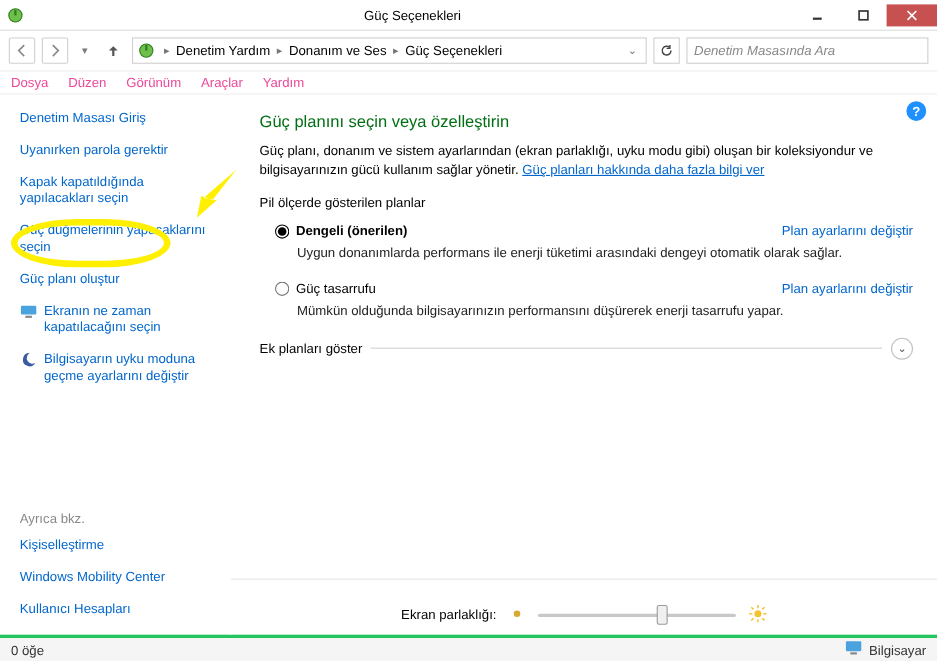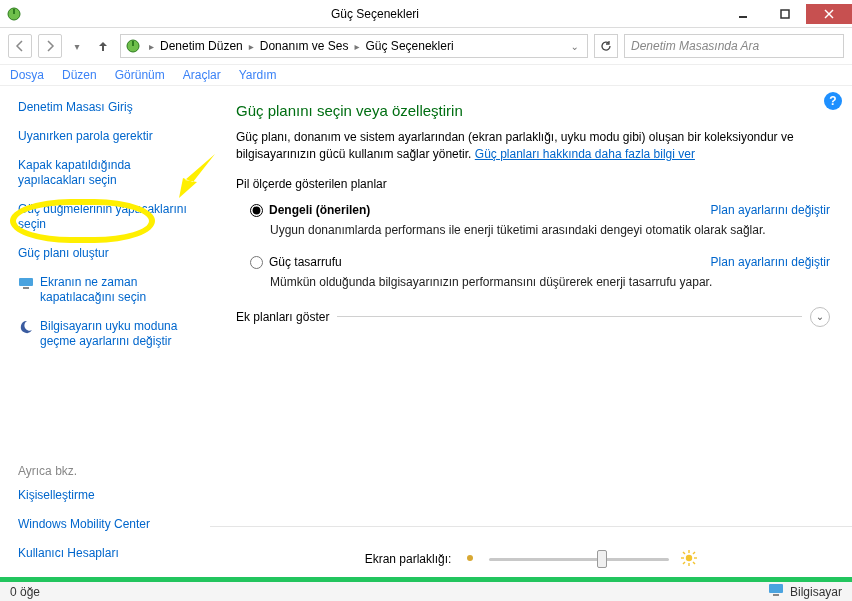--- a/index.html
+++ b/index.html
@@ -18,21 +18,21 @@
   .nav-small { width:18px; height:24px; display:flex; align-items:center; justify-content:center; color:#7a7a7a; font-size:10px; }
   .nav-up { width:22px; height:22px; display:flex; align-items:center; justify-content:center; color:#555; font-size:14px; }
   .breadcrumb { flex:1; height:24px; border:1px solid #d0d0d0; display:flex; align-items:center; padding:0 4px; gap:2px; font-size:12px; color:#000; background:#fff; }
   .breadcrumb .bc-icon { width:16px; height:16px; margin-right:2px; }
   .breadcrumb .sep { color:#777; padding:0 4px; font-size:10px; }
   .breadcrumb .bc-drop { margin-left:auto; color:#777; font-size:10px; padding:0 4px; }
   .refresh-btn { width:24px; height:24px; border:1px solid #d0d0d0; display:flex; align-items:center; justify-content:center; color:#555; font-size:12px; }
   .searchbox { width:220px; height:24px; border:1px solid #d0d0d0; display:flex; align-items:center; padding:0 6px; color:#888; font-style:italic; font-size:12px; background:#fff; }
 
   
-  .menubar { height:22px; border-top:1px solid #eee; border-bottom:1px solid #eee; display:flex; align-items:center; padding:0 10px; gap:18px; font-size:12px; color:#3b82f6; }
+  .menubar { height:22px; border-top:1px solid #eee; border-bottom:1px solid #eee; display:flex; align-items:center; padding:0 10px; gap:18px; font-size:12px; color:#ec4899; }
   .menubar span { cursor:default; }
 
   
   .body { display:flex; height: calc(601px - 28px - 36px - 22px - 24px); }
   .sidebar { width:210px; padding:14px 8px 10px 18px; border-right:1px solid #fff; display:flex; flex-direction:column; }
   .sidebar a, .sidebar .link { color:#0066cc; font-size:12px; display:block; margin-bottom:14px; cursor:pointer; line-height:1.25; }
   .sidebar .link.icon-row { display:flex; gap:6px; align-items:flex-start; }
   .sidebar .link.icon-row .sicon { width:16px; height:16px; flex-shrink:0; }
   .sidebar .spacer { flex:1; }
   .sidebar .seealso-hdr { color:#888; font-size:12px; margin-bottom:10px; }
@@ -54,21 +54,21 @@
   .expand-row .exp-label { font-size:12px; }
   .expand-row .exp-line { flex:1; border-top:1px solid #d0d0d0; margin:0 8px; }
   .expand-row .exp-btn { width:20px; height:20px; border:1px solid #c0c0c0; border-radius:50%; display:flex; align-items:center; justify-content:center; font-size:10px; color:#555; cursor:pointer; }
 
   .brightness { position:absolute; bottom:8px; left:0; right:0; border-top:1px solid #e5e5e5; padding:22px 0 0 0; display:flex; align-items:center; justify-content:center; gap:12px; font-size:12px; }
   .brightness .track { width:180px; height:20px; position:relative; display:flex; align-items:center; }
   .brightness .rail { height:3px; width:100%; background:#c8c8c8; border-radius:2px; }
   .brightness .thumb { position:absolute; left:60%; width:10px; height:18px; background:#f0f0f0; border:1px solid #9a9a9a; border-radius:2px; }
 
   
-  .statusbar { height:24px; border-top:5px solid #22c55e; background:#f5f5f5; display:flex; align-items:center; padding:0 10px; font-size:12px; color:#333; }
+  .statusbar { height:24px; border-top:3px solid #22c55e; background:#f5f5f5; display:flex; align-items:center; padding:0 10px; font-size:12px; color:#333; }
   .statusbar .stat-right { margin-left:auto; display:flex; align-items:center; gap:6px; }
 
   
   .annot { position:absolute; pointer-events:none; z-index:50; }
   .annot.circle { border:6px solid #ffef00; border-radius:50% / 60%; }
   .annot.arrow svg path { fill:#ffef00; }
 
   input[type=radio] { accent-color:#000; margin:0; }
 </style>
 </head>
@@ -119,21 +119,21 @@
   </div>
 
   <div class="breadcrumb">
     <span class="bc-icon">
       <svg viewBox="0 0 16 16" width="16" height="16">
           <circle cx="8" cy="8" r="6" fill="#6fbf4b" stroke="#2e7d1f"></circle>
           <rect x="7" y="3" width="2" height="5" fill="#2e7d1f"></rect>
         </svg>
     </span>
     <span class="sep">▸</span>
-    <span>Denetim Düzen</span>
+    <span>Denetim Yardım</span>
     <span class="sep">▸</span>
     <span>Donanım ve Ses</span>
     <span class="sep">▸</span>
     <span>Güç Seçenekleri</span>
     <span class="bc-drop">⌄</span>
   </div>
 
   <div class="refresh-btn">
     <svg width="12" height="12" viewBox="0 0 12 12">
         <path d="M10 6a4 4 0 1 1-1.2-2.8" fill="none" stroke="#444" stroke-width="1.3"></path>

